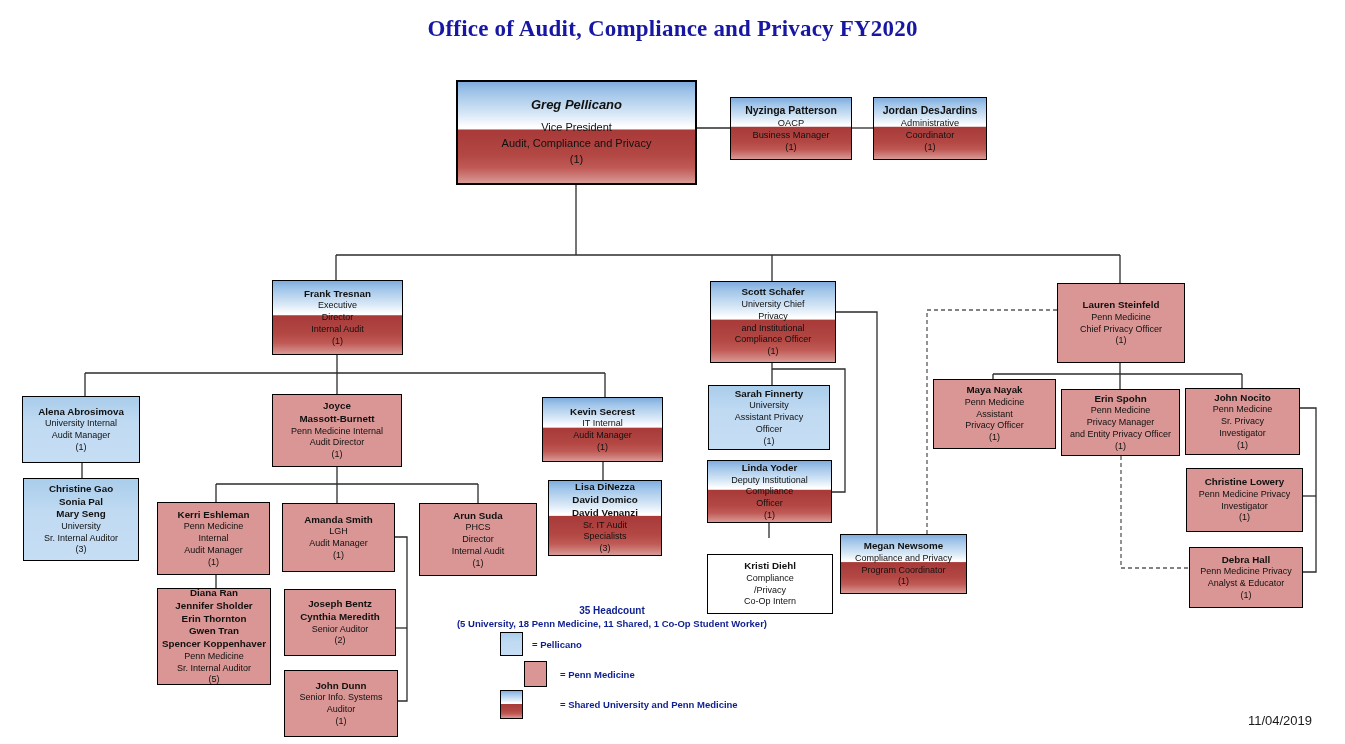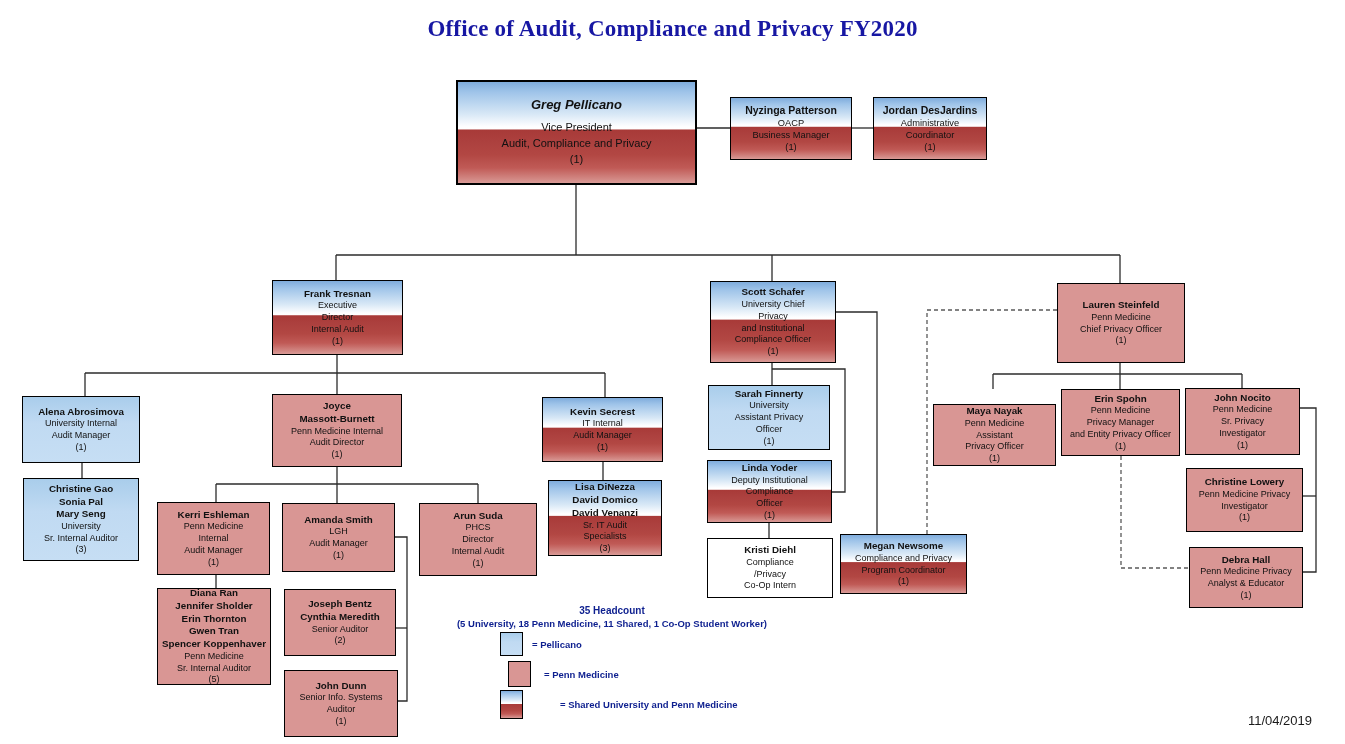--- a/index.html
+++ b/index.html
@@ -17,21 +17,21 @@
   .box .dt{font-size:9px;}
   .box.big{box-shadow:0 0 0 1px #000;}
   .box.big .nm{font-size:13px;margin-bottom:6px;font-style:italic;}
   .box.big .dt{font-size:11px;line-height:1.45;}
   .box.med .nm{font-size:10.5px;text-align:center;}
   .box.med .dt{font-size:9.3px;}
   .university{background:linear-gradient(180deg,#A9CDEB 0%,#C0DAF2 40%,#C6DEF4 100%);}
   .penn{background:#D99694;}
   .shared{background:linear-gradient(180deg,#7FACDC 0%,#9FC4E9 10%,#D8E8F6 32%,#FEFEFF 44%,
           #FFFFFF 46.5%,#A83A38 47.5%,#AC403E 58%,#B24743 72%,#C05A56 85%,#D28884 96%,#DA9B97 100%);}
-  .intern{background:#ffffff;}
+  .intern{background:#ffffff;margin-top:16px;}
   .legend-head{position:absolute;left:420px;top:604px;width:384px;text-align:center;
                color:#0D1F8F;font-weight:bold;font-size:10px;line-height:1.35;}
   .legend-head .l2{font-size:9.5px;}
   .legend-row{position:absolute;display:flex;align-items:center;color:#0D1F8F;
               font-weight:bold;font-size:9.5px;}
   .swatch{width:21px;height:22px;border:1px solid #000;margin-right:9px;flex:0 0 auto;}
   .date{position:absolute;right:33px;top:713px;font-size:13px;color:#1a1a1a;}
 </style>
 </head>
 <body>
@@ -218,21 +218,21 @@
         <span class="dt">Compliance</span>
         <span class="dt">/Privacy</span>
         <span class="dt">Co-Op Intern</span>
       </div>
       <div class="box shared" style="left: 840px; top: 534px; width: 127px; height: 60px;">
         <span class="nm">Megan Newsome</span>
         <span class="dt">Compliance and Privacy</span>
         <span class="dt">Program Coordinator</span>
         <span class="dt">(1)</span>
       </div>
-      <div class="box penn" style="left: 933px; top: 404px; width: 123px; height: 62px;">
+      <div class="box penn" style="left: 933px; top: 379px; width: 123px; height: 70px;">
         <span class="nm">Maya Nayak</span>
         <span class="dt">Penn Medicine</span>
         <span class="dt">Assistant</span>
         <span class="dt">Privacy Officer</span>
         <span class="dt">(1)</span>
       </div>
       <div class="box penn" style="left: 1061px; top: 389px; width: 119px; height: 67px;">
         <span class="nm">Erin Spohn</span>
         <span class="dt">Penn Medicine</span>
         <span class="dt">Privacy Manager</span>
@@ -262,21 +262,21 @@
 
   <div class="legend-head">
     <div>35 Headcount</div>
     <div class="l2">(5 University,  18 Penn Medicine, 11 Shared, 1 Co-Op Student Worker)</div>
   </div>
 
   <div class="legend-row" style="left:500px;top:632px;">
     <div class="swatch university"></div>
     <span>= Pellicano</span>
   </div>
-  <div class="legend-row" style="left:508px;top:661px;align-items:center;">
+  <div class="legend-row" style="left:524px;top:661px;align-items:center;">
     <div class="swatch penn" style="height:24px;"></div>
     <span style="margin-left:4px;">= Penn Medicine</span>
   </div>
   <div class="legend-row" style="left:500px;top:690px;">
     <div class="swatch shared" style="height:27px;"></div>
     <span style="margin-left:28px;">= Shared University and Penn Medicine</span>
   </div>
 
   <div class="date">11/04/2019</div>
 

